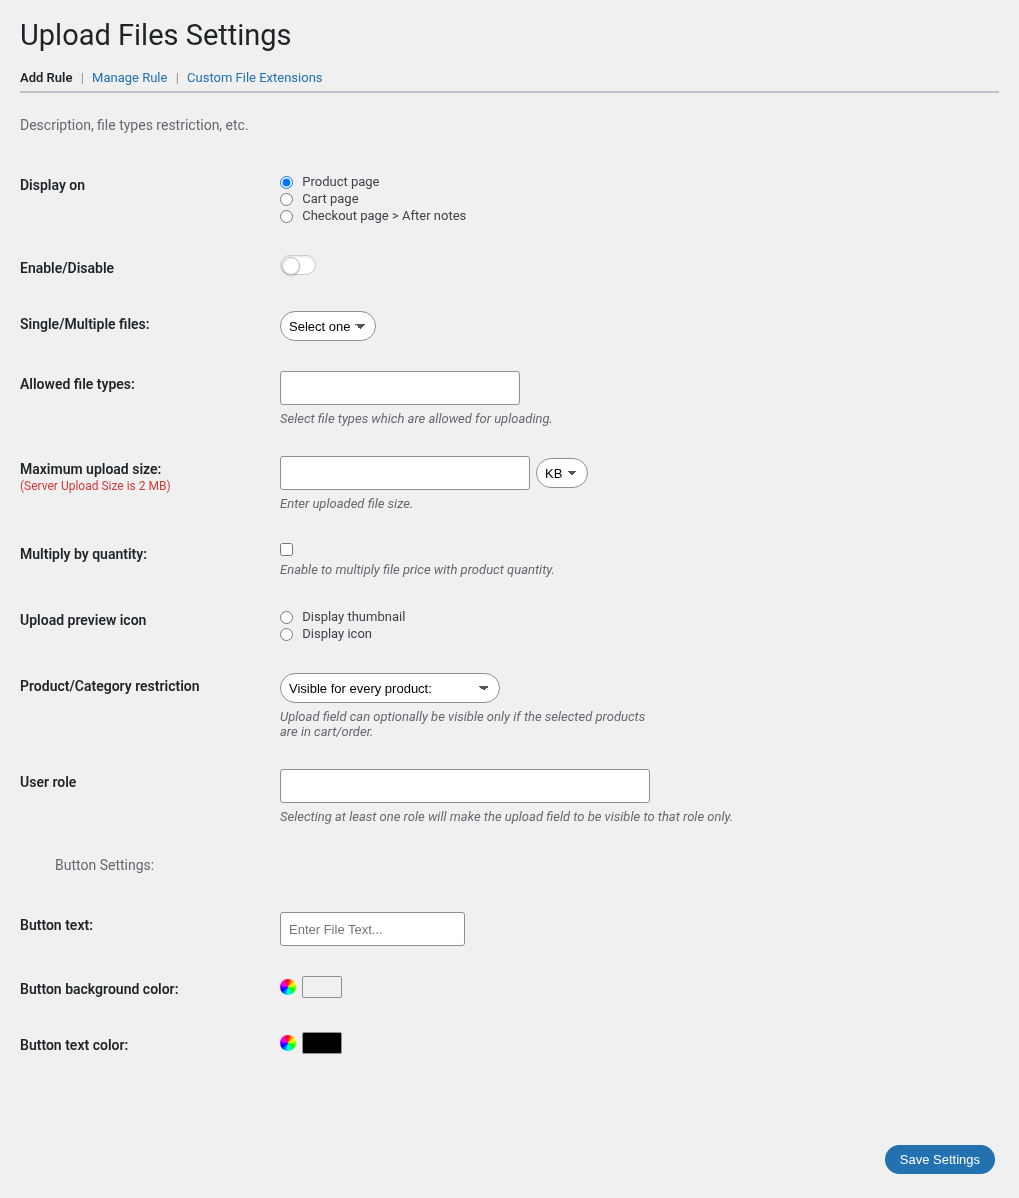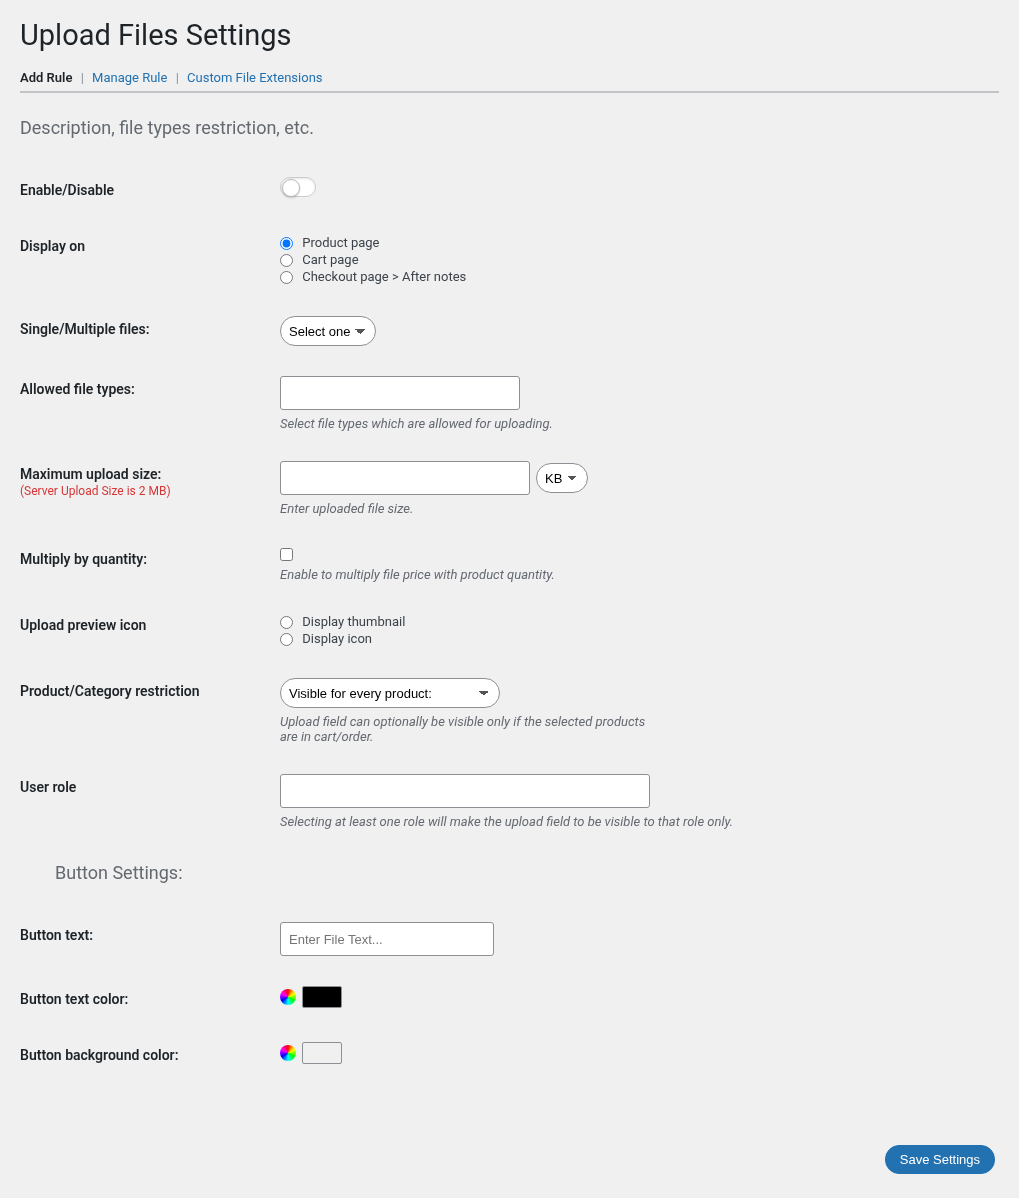--- a/index.html
+++ b/index.html
@@ -10,21 +10,21 @@
   width: 1019px;
 }
 .wrap { padding: 10px 20px 0 20px; }
 h1.page-title { font-size: 29px; font-weight: 400; margin: 8px 0 18px 0; color: #1d2327; }
 .tabs { border-bottom: 1px solid #c3c4c7; padding-bottom: 6px; font-size: 13px; }
 .tabs a, .tabs span { text-decoration: none; }
 .tabs .tab-link { color: #2271b1; cursor: pointer; }
 .tabs .tab-active { color: #1d2327; font-weight: 600; }
 .tabs .sep { color: #8c8f94; margin: 0 5px; }
 
-h2.section-title { font-size: 18px; font-weight: 400; color: #646970; margin: 18px 0 24px 0; }
+h2.section-title { font-size: 14px; font-weight: 400; color: #646970; margin: 18px 0 24px 0; }
 .form-table { width: 100%; border-collapse: collapse; }
 .form-table th {
   text-align: left;
   vertical-align: top;
   width: 250px;
   padding: 20px 10px 20px 0;
   font-size: 14px;
   font-weight: 600;
   color: #1d2327;
 }
@@ -56,21 +56,21 @@
   background-size: 5px 5px, 5px 5px; background-repeat: no-repeat;
 }
 select.medium { width: 220px; }
 input.text-med {
   border: 1px solid #8c8f94; border-radius: 3px; padding: 6px 8px;
   font-size: 13px; background: #fff; height: 34px;
 }
 .w240 { width: 240px; }
 .w250 { width: 250px; }
 .w370 { width: 370px; }
-.w185 { width: 214px; }
+.w185 { width: 185px; }
 .size-row { display: flex; gap: 6px; align-items: center; }
 .size-row select { min-width: 48px; padding-left: 8px; }
 .color-row { display: flex; align-items: center; gap: 6px; }
 .color-icon {
   width: 16px; height: 16px; display: inline-block;
   background: conic-gradient(red, yellow, lime, cyan, blue, magenta, red);
   border-radius: 50%; position: relative;
 }
 .color-swatch {
   width: 40px; height: 22px; border: 1px solid #8c8f94; border-radius: 2px;
@@ -97,40 +97,40 @@
     <a class="tab-link">Custom File Extensions</a>
   </div>
 
   <div class="content-box">
 
     <h2 class="section-title">Description, file types restriction, etc.</h2>
 
     <table class="form-table indent">
       <tbody>
           <tr>
+        <th>Display on</th>
+        <td>
+          <label class="radio-line">
+            <input type="radio" name="display_on" checked="" style="">
+            <span>Product page</span>
+          </label>
+          <label class="radio-line">
+            <input type="radio" name="display_on" style="">
+            <span>Cart page</span>
+          </label>
+          <label class="radio-line">
+            <input type="radio" name="display_on" style="">
+            <span>Checkout page &gt; After notes</span>
+          </label>
+        </td>
+      </tr>
+
+      <tr>
         <th>Enable/Disable</th>
         <td><span class="toggle"></span></td>
-      </tr>
-
-      <tr>
-        <th>Display on</th>
-        <td>
-          <label class="radio-line">
-            <input type="radio" name="display_on" checked="" style="">
-            <span>Product page</span>
-          </label>
-          <label class="radio-line">
-            <input type="radio" name="display_on" style="">
-            <span>Cart page</span>
-          </label>
-          <label class="radio-line">
-            <input type="radio" name="display_on" style="">
-            <span>Checkout page &gt; After notes</span>
-          </label>
-        </td>
       </tr>
 
       <tr>
         <th>Single/Multiple files:</th>
         <td>
           <select class="small">
             <option>Select one</option>
           </select>
         </td>
       </tr>
@@ -206,38 +206,38 @@
     <table class="form-table indent">
       <tbody>
           <tr>
         <th>Button text:</th>
         <td>
           <input type="text" class="text-med w185" placeholder="Enter File Text..." style="">
         </td>
       </tr>
 
       <tr>
+        <th>Button background color:</th>
+        <td>
+          <div class="color-row">
+            <span class="color-icon"></span>
+            <span class="color-swatch" style="#ffffff"></span>
+          </div>
+        </td>
+      </tr>
+
+      <tr>
         <th>Button text color:</th>
         <td>
           <div class="color-row">
             <span class="color-icon"></span>
             <span class="color-swatch" style="background:#000000;"></span>
           </div>
         </td>
       </tr>
-
-      <tr>
-        <th>Button background color:</th>
-        <td>
-          <div class="color-row">
-            <span class="color-icon"></span>
-            <span class="color-swatch" style="#ffffff"></span>
-          </div>
-        </td>
-      </tr>
     </tbody>
       </table>
 
   </div>
 </div>
 
 <div class="save-bar">
   <button class="button-primary">Save Settings</button>
 </div>
 

